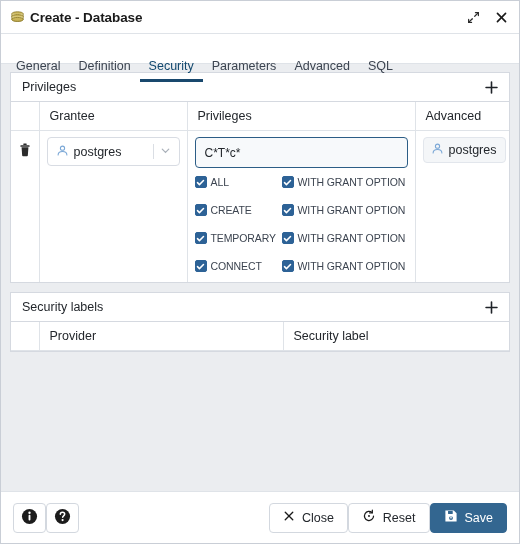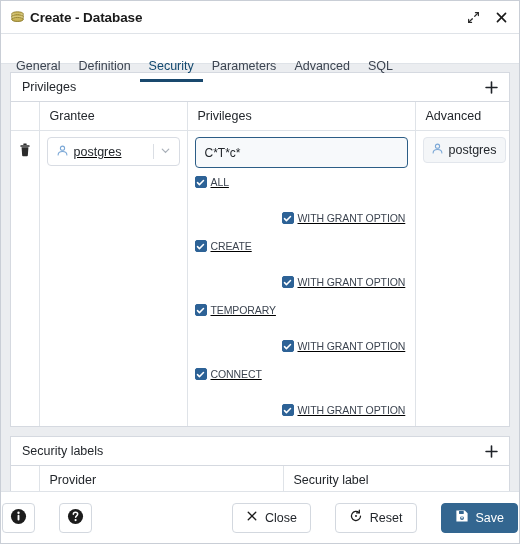--- a/index.html
+++ b/index.html
@@ -96,21 +96,20 @@
     background: #fff;
     vertical-align: middle;
   }
   table.grid th.delcol { width: 28px; padding: 0; }
   table.grid th:last-child { border-right: none; }
   table.grid td {
     border-right: 1px solid #dfe3e8;
     vertical-align: top;
     padding: 6px 7px;
     background: #fff;
-    text-decoration: underline;
   }
   table.grid td.delcol {
     width: 28px; padding: 0;
     text-align: center; vertical-align: top;
     padding-top: 12px;
   }
   table.grid td:last-child { border-right: none; }
 
   .trash-btn { background: none; border: none; cursor: pointer; line-height: 0; }
 
@@ -156,30 +155,30 @@
   .cbrow label {
     font-size: 10.5px; color: #3c4450; white-space: nowrap;
     margin-left: 4px; letter-spacing: -0.1px;
   }
   .cb {
     width: 12px; height: 12px; flex: 0 0 12px;
     background: #2d6296; border: 1px solid #2d6296; border-radius: 2px;
     display: flex; align-items: center; justify-content: center;
     cursor: pointer;
   }
-  .wgo-cell { overflow: hidden; margin-top: 36px; }
+  .wgo-cell { overflow: hidden; }
 
   
   .footer {
     flex: 0 0 52px; height: 52px;
     background: #fff;
     border-top: 1px solid #dfe3e8;
     display: flex; align-items: center;
-    padding: 0 1px;
-    gap: 24px;
+    padding: 0 12px;
+    gap: 0;
   }
   .btn {
     display: inline-flex; align-items: center; justify-content: center;
     gap: 7px;
     height: 30px; padding: 0 13px;
     background: #ffffff;
     border: 1px solid #d3d8df; border-radius: 4px;
     font-size: 12.5px; color: #23272c;
     font-family: "Liberation Sans", sans-serif;
     cursor: pointer;

